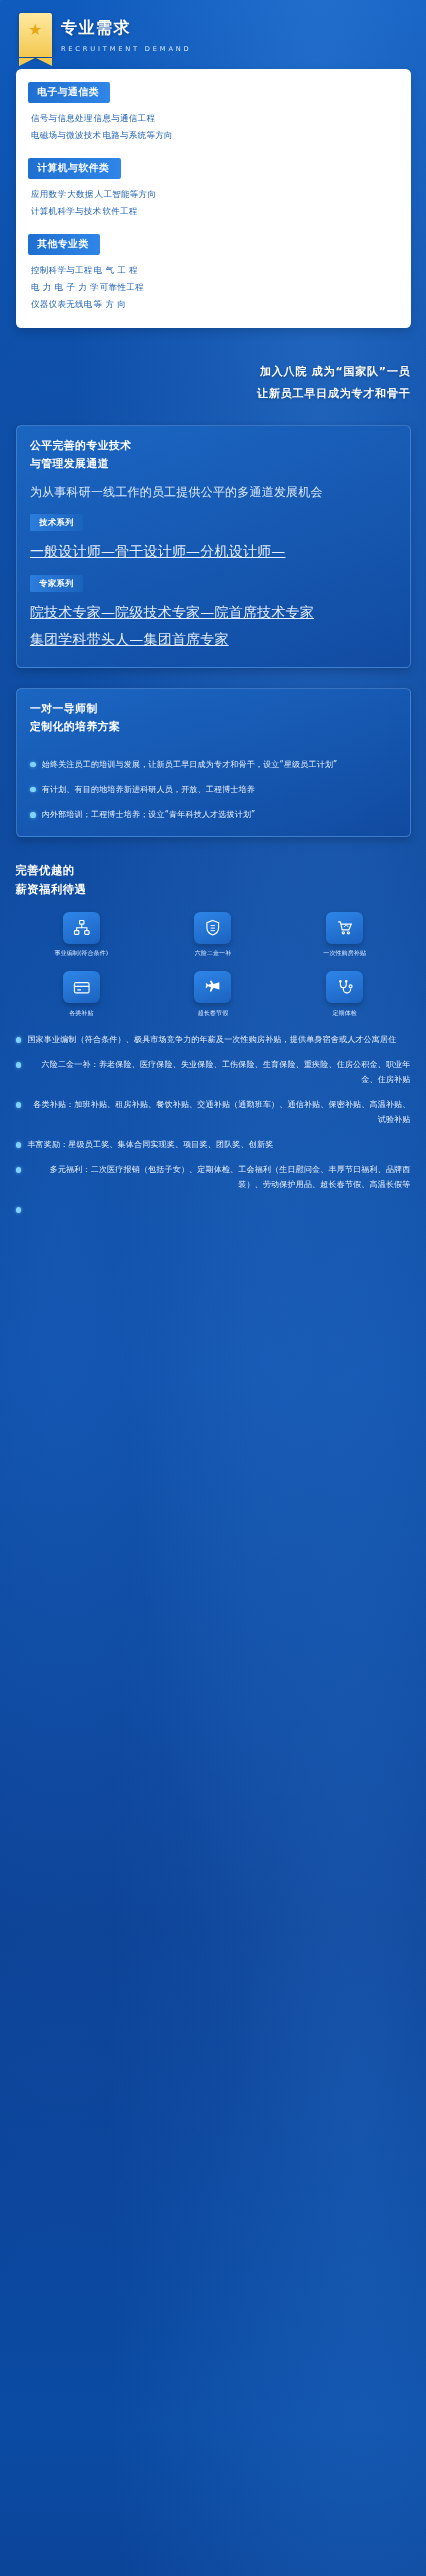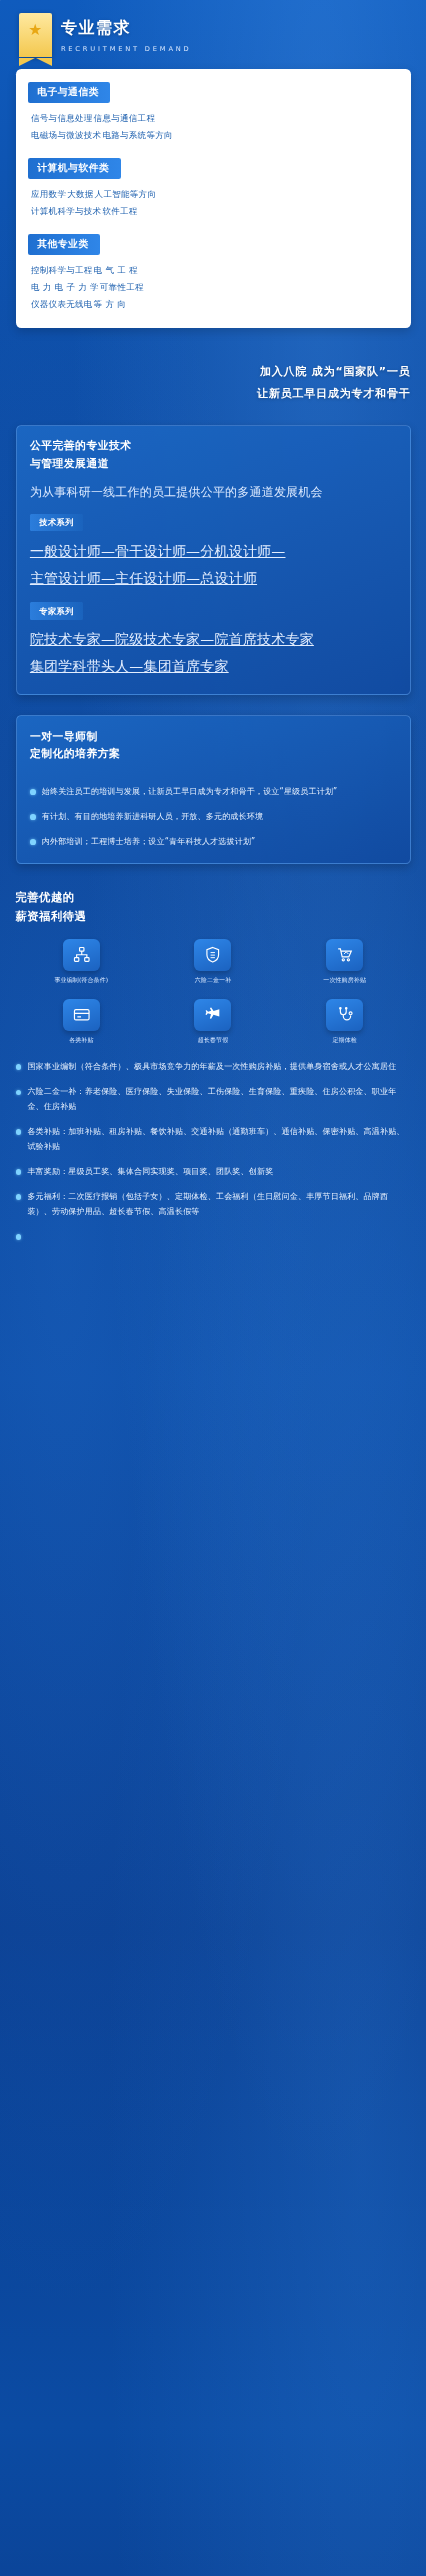--- a/index.html
+++ b/index.html
@@ -149,21 +149,21 @@
   .bullets { padding: 3.1px 13.4px 0 13.4px; }
   .bullet {
     display: flex; gap: 6.2px; margin-top: 10.3px;
   }
   .bullet .dot {
     flex: none; width: 5.7px; height: 5.7px; border-radius: 50%;
     background: #7fd3ff; margin-top: 4.1px;
     box-shadow: 0 0 3.1px rgba(127,211,255,.7);
   }
   .bullet .txt {
-    color:#eaf3ff; font-size: 8px; line-height: 1.85; letter-spacing:0.2px;
+    color:#eaf3ff; font-size: 8px; line-height: 1.85; letter-spacing:0.2px;text-align:right;
   }
 
   
   .benefits-head { margin: 24px 15.5px 0 15.5px; }
   .benefits-head h2 {
     color:#fff; font-size: 11.3px; font-weight:bold; line-height:1.7; letter-spacing:0.5px;
   }
   .icon-grid {
     margin: 12.4px 15.5px 0 15.5px;
     display: grid;
@@ -266,21 +266,20 @@
         <span>公平完善的专业技术</span><br>
         <span>与管理发展通道</span>
       </h2>
     </div>
     <div class="panel-body">
       <div class="panel-p">为从事科研一线工作的员工提供公平的多通道发展机会</div>
 
       <div class="sub-chip">技术系列</div>
       <div class="sub-lines">
         <div>一般设计师—骨干设计师—分机设计师—</div>
-        <div>主管设计师—主任设计师—总设计师</div>
       </div>
 
       <div class="sub-chip">专家系列</div>
       <div class="sub-lines">
         <div>院技术专家—院级技术专家—院首席技术专家</div>
         <div>集团学科带头人—集团首席专家</div>
       </div>
     </div>
   </div>
 
@@ -291,21 +290,21 @@
         <span>定制化的培养方案</span>
       </h2>
     </div>
     <div class="bullets">
       <div class="bullet">
         <div class="dot"></div>
         <div class="txt">始终关注员工的培训与发展，让新员工早日成为专才和骨干，设立“星级员工计划”</div>
       </div>
       <div class="bullet">
         <div class="dot"></div>
-        <div class="txt">有计划、有目的地培养新进科研人员，开放、多元的成长环境</div>
+        <div class="txt">有计划、有目的地培养新进科研人员，开放、工程博士培养</div>
       </div>
       <div class="bullet">
         <div class="dot"></div>
         <div class="txt">内外部培训；工程博士培养；设立“青年科技人才选拔计划”</div>
       </div>
     </div>
   </div>
 
   <div class="benefits-head">
     <h2>

